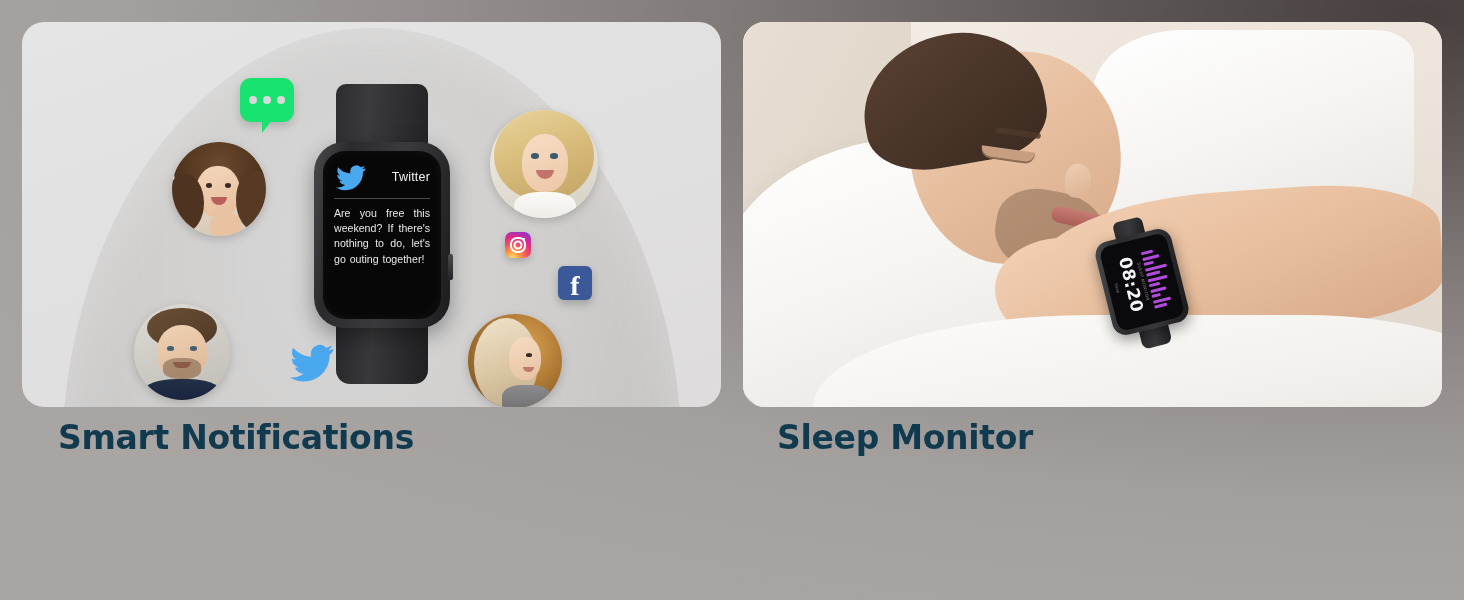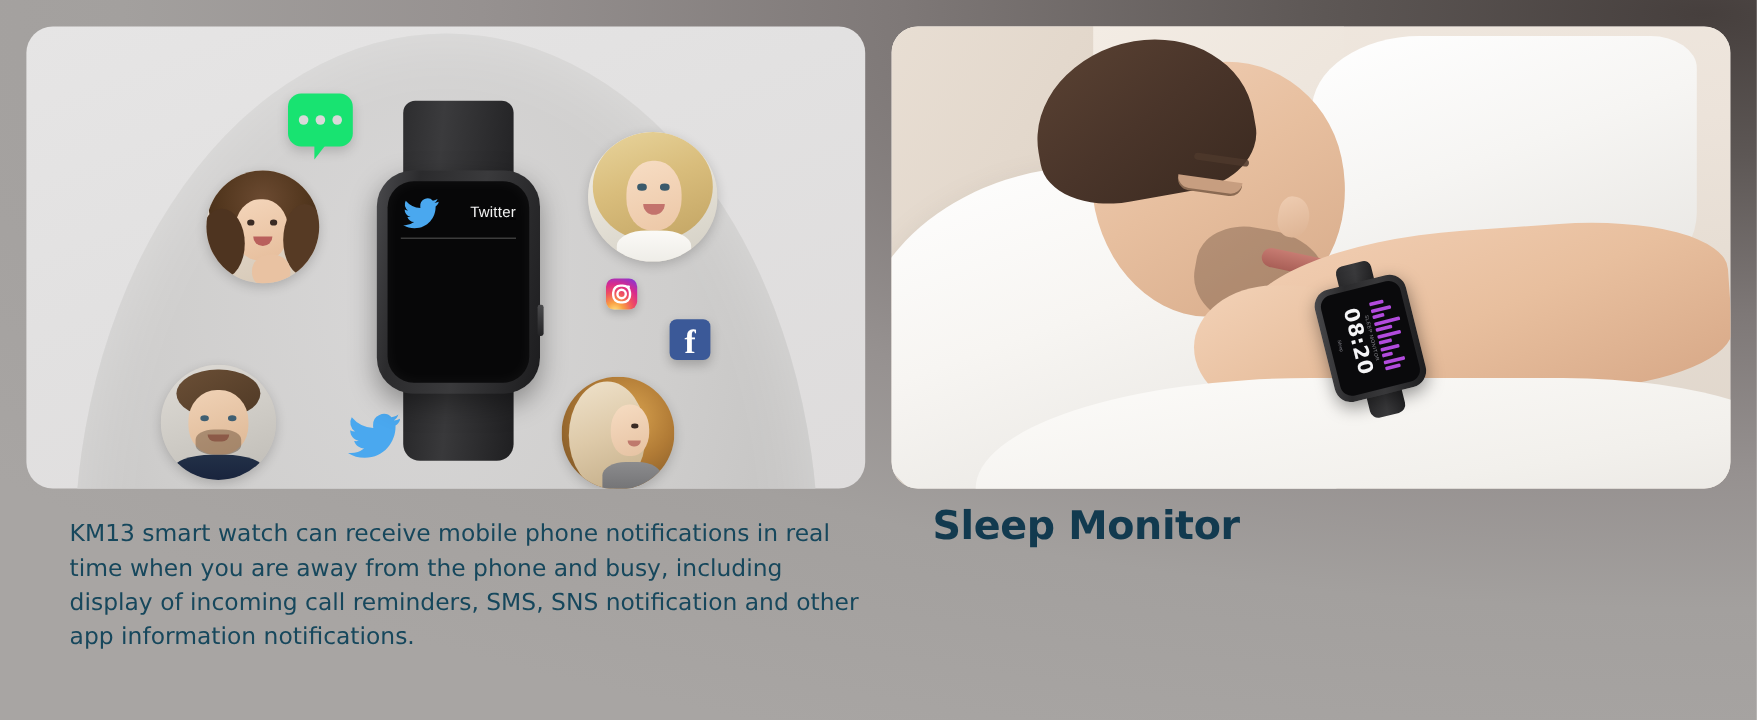--- a/index.html
+++ b/index.html
@@ -295,27 +295,28 @@
         <div class="watch-body">
           <div class="crown"></div>
           <div class="watch-screen">
             <div class="scr-head">
               <svg viewBox="0 0 24 24" width="34" height="30" aria-hidden="true">
                 <path fill="#4aa8ef" d="M23.6 4.9c-.9.4-1.8.7-2.8.8 1-.6 1.8-1.6 2.1-2.7-.9.6-2 1-3.1 1.2A4.9 4.9 0 0 0 11.4 8c0 .4 0 .8.1 1.1A13.9 13.9 0 0 1 1.7 4.2a4.9 4.9 0 0 0 1.5 6.5c-.8 0-1.5-.2-2.2-.6v.1c0 2.3 1.7 4.3 3.9 4.7-.7.2-1.4.2-2.1.1.6 1.9 2.4 3.3 4.5 3.4A9.9 9.9 0 0 1 0 20.4a14 14 0 0 0 7.6 2.2c9 0 14-7.5 14-14v-.6c1-.7 1.8-1.6 2-2.6z"></path>
               </svg>
               <div class="scr-app">Twitter</div>
             </div>
             <div class="scr-rule"></div>
+            <div class="scr-msg">Are you free this weekend? If there's nothing to do, let's go outing together!</div>
           </div>
         </div>
       </div>
     </div>
 
     <div class="text-wrap">
-      <div class="body-copy">KM13 smart watch can receive mobile phone notifications in real time when you are away from the phone and busy, including display of incoming call reminders, SMS, SNS notification and other app information notifications.</div>
+      <div class="heading">Smart Notifications</div>
     </div>
   </div>
 
   <div class="panel right">
 
     <div class="media-card sleep-card">
       <div class="bedroom">
         <div class="wallA"></div>
         <div class="wallB"></div>
         <div class="pillow"></div>

